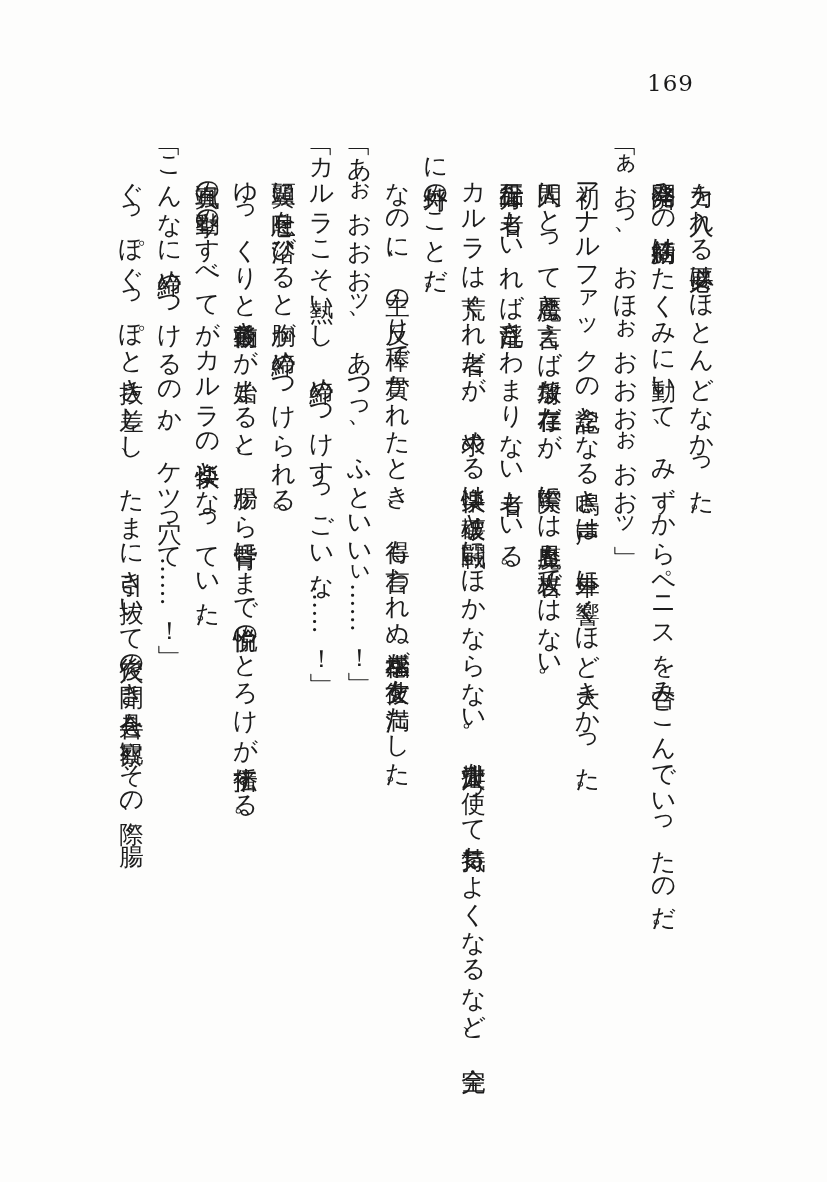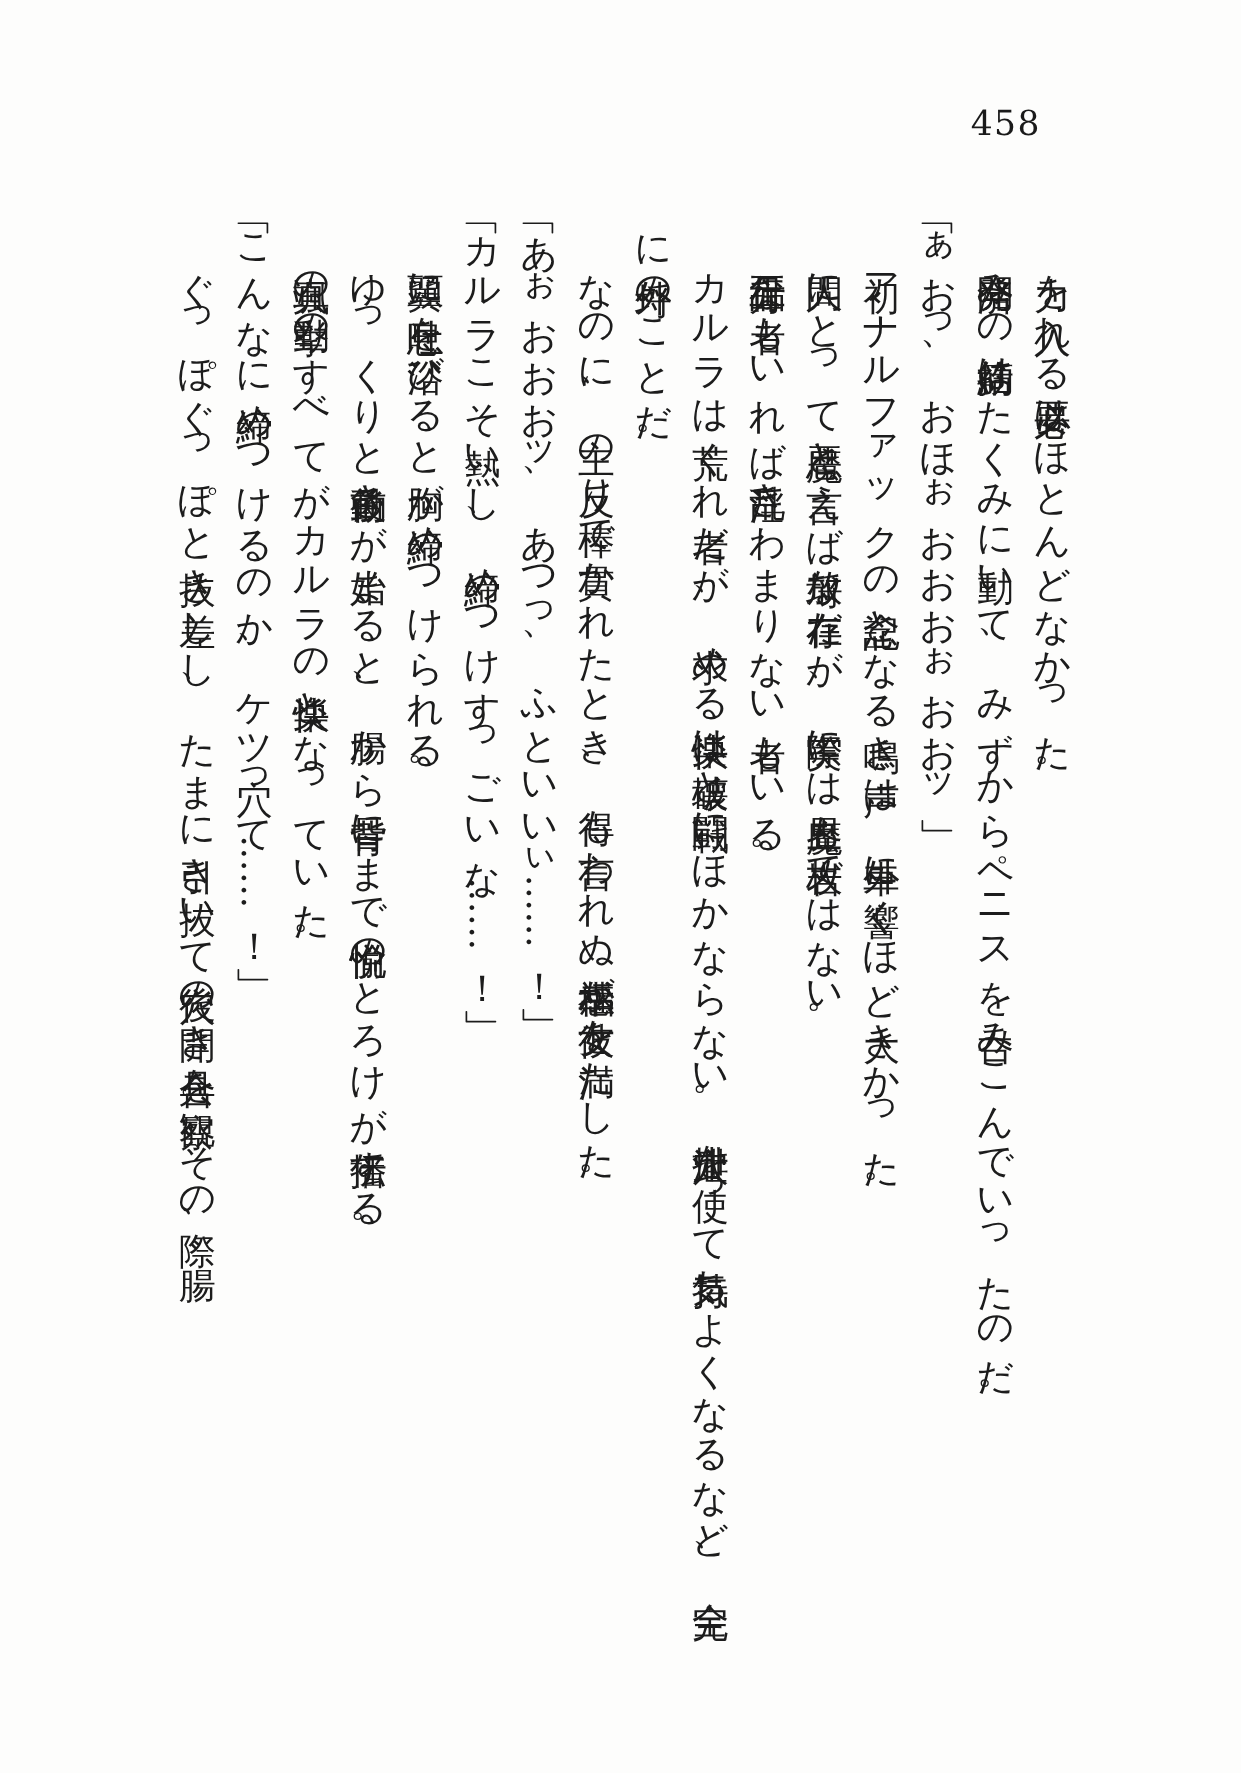--- a/index.html
+++ b/index.html
@@ -40,21 +40,21 @@
     line-height: 38px;
   }
   .para.indent {
     text-indent: 1em;
   }
 </style>
 </head>
 <body>
 
 <div class="page">
-  <div class="page-number">458</div>
+  <div class="page-number">169</div>
   <div class="text-block">
       <p class="para indent">力を入れる必要はほとんどなかった。</p>
       <p class="para indent">開発済みの括約筋はたくみに動いて、みずからペニスを呑みこんでいったのだ。</p>
       <p class="para">「ぁおっ、おほぉおおおぉおおッ」</p>
       <p class="para indent">初アナルファックの記念となる鳴き声は、車外に響くほど大きかった。</p>
       <p class="para indent">人間にとって悪魔と言えば放埒な存在だが、実際には魔界も一枚岩ではない。</p>
       <p class="para indent">品行方正な者もいれば淫乱きわまりない者もいる。</p>
       <p class="para indent">カルラは荒くれ者だが、求める快楽は破壊と戦闘にほかならない。排泄穴を使って気持ちよくなるなど、完全に埒外のことだ。</p>
       <p class="para indent">なのに、主の反り棒で貫かれたとき、得も言われぬ幸福感が彼女を満たした。</p>
       <p class="para">「あぉおおおッ、あつっ、ふといいぃ……！」</p>

